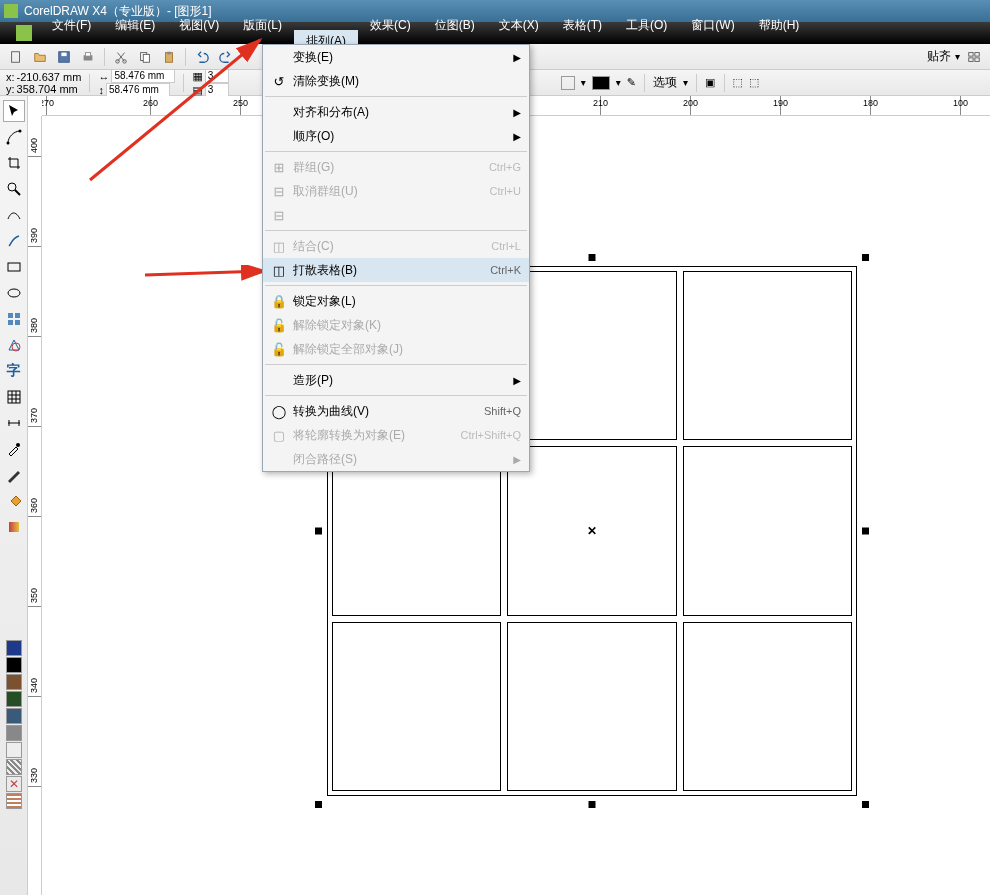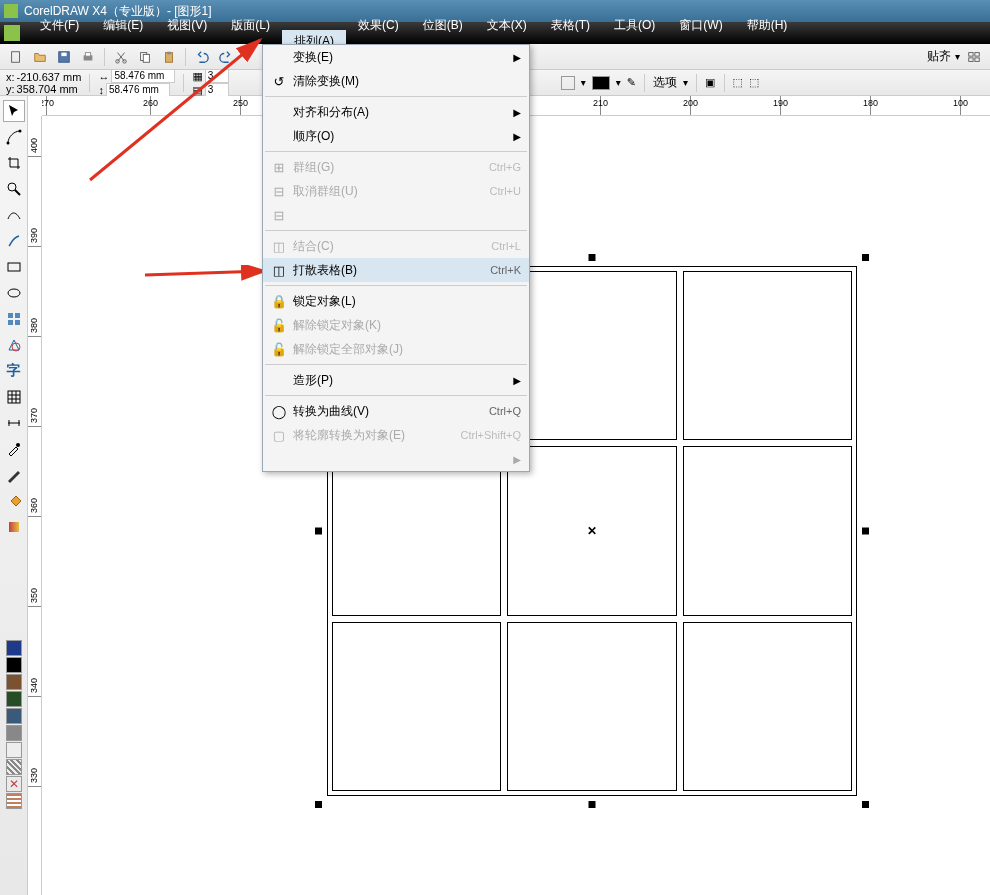--- a/index.html
+++ b/index.html
@@ -1,21 +1,21 @@
 <!DOCTYPE html>
 <html><head>
 <meta charset="utf-8">
 <style>
 * { margin: 0; padding: 0; box-sizing: border-box; font-family: "Microsoft YaHei", Arial, sans-serif; }
 body { width: 990px; height: 895px; overflow: hidden; background: #fff; position: relative; }
 
 .titlebar { height: 22px; background: linear-gradient(#5a8fb5, #3a6f95); color: #fff; display: flex; align-items: center; padding-left: 4px; font-size: 12px; }
 .titlebar .app-icon { width: 14px; height: 14px; background: #8bc34a; margin-right: 6px; }
 
-.menubar { height: 22px; background: linear-gradient(#3a3a3a, #000); display: flex; align-items: center; padding-left: 4px; }
+.menubar { height: 22px; background: linear-gradient(#3a3a3a, #000); display: flex; align-items: center; padding-left: 16px; }
 .menubar .menu-icon { width: 16px; height: 16px; background: #8bc34a; margin-right: 8px; }
 .menubar .menu-item { color: #fff; font-size: 12px; padding: 3px 12px; cursor: pointer; }
 .menubar .menu-item.active { background: #d8e6f2; color: #000; margin-top: 16px; }
 
 .toolbar1 { height: 26px; background: linear-gradient(#f5f5f5, #e8e8e8); border-bottom: 1px solid #ccc; display: flex; align-items: center; padding: 0 6px; gap: 4px; }
 .toolbar1 .tb-btn { width: 20px; height: 20px; display: flex; align-items: center; justify-content: center; cursor: pointer; border-radius: 2px; }
 .toolbar1 .sep { width: 1px; height: 18px; background: #ccc; margin: 0 2px; }
 .toolbar1 .snap-label { font-size: 12px; margin-left: 4px; }
 
 .toolbar2 { height: 26px; background: linear-gradient(#f5f5f5, #e8e8e8); border-bottom: 1px solid #ccc; display: flex; align-items: center; padding: 0 6px; gap: 6px; font-size: 11px; }
@@ -470,29 +470,30 @@
     <div class="dd-sep"></div>
     <div class="dd-item">
       <span class="dd-icon"></span>
       <span class="dd-label">造形(P)</span>
       <span class="dd-arrow">▶</span>
     </div>
     <div class="dd-sep"></div>
     <div class="dd-item">
       <span class="dd-icon">◯</span>
       <span class="dd-label">转换为曲线(V)</span>
-      <span class="dd-shortcut">Ctrl+Q</span>
+      <span class="dd-shortcut">Shift+Q</span>
     </div>
     <div class="dd-item disabled">
       <span class="dd-icon">▢</span>
       <span class="dd-label">将轮廓转换为对象(E)</span>
       <span class="dd-shortcut">Ctrl+Shift+Q</span>
     </div>
     <div class="dd-item disabled">
       <span class="dd-icon"></span>
+      <span class="dd-label">闭合路径(S)</span>
       <span class="dd-arrow">▶</span>
     </div>
   </div>
 
 <svg class="arrow-annot" style="left:60px;top:30px;width:220px;height:160px">
   <defs>
       <marker id="ah1" markerWidth="10" markerHeight="10" refX="8" refY="3" orient="auto">
         <path d="M0 0l9 3-9 3z" fill="#e03020"></path>
       </marker>
     </defs>

